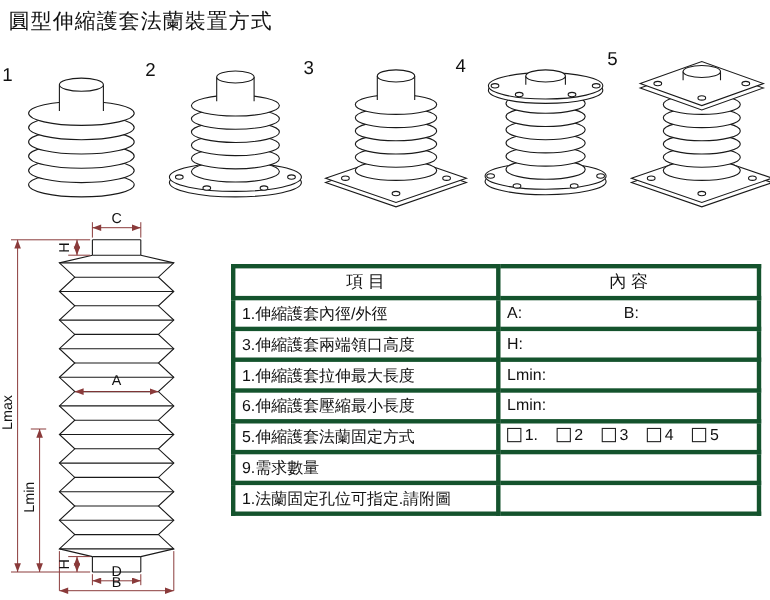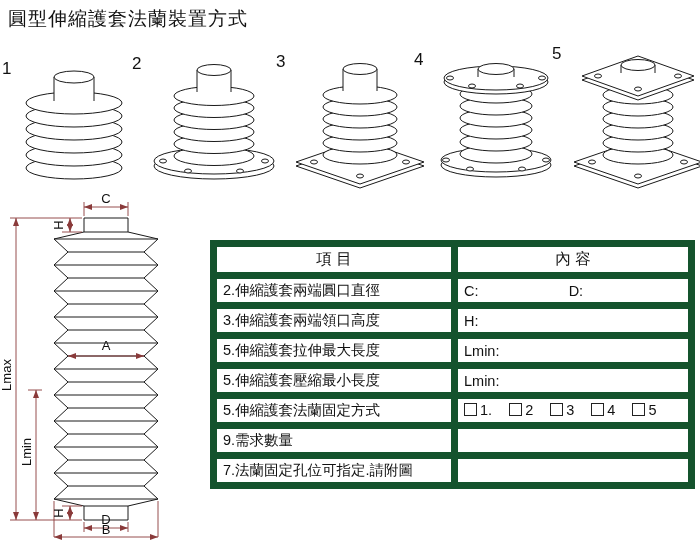--- a/index.html
+++ b/index.html
@@ -12,21 +12,21 @@
   svg { display:block; }
   .part ellipse, .part rect, .part polygon { fill:#fff; stroke:#1a1a1a; stroke-width:1; }
   .part .blank { stroke:none; }
   .pline { fill:none; stroke:#1a1a1a; stroke-width:1; }
   .hole { fill:#fff; stroke:#1a1a1a; stroke-width:0.8; }
   .dim { stroke:#8a3a3a; stroke-width:0.9; fill:none; }
   .dimtext { font-size:13px; fill:#111; text-anchor:middle; font-family:"Liberation Sans", sans-serif; }
   .dimwrap { position:absolute; left:2px; top:190px; }
   .table-wrap { position:absolute; left:210px; top:240px; }
   table { border-collapse:collapse; font-size:14.5px; table-layout:fixed; }
-  th, td { border:7px solid #14532d; height:28px; padding:2px 6px; vertical-align:middle; }
+  th, td { border:4px solid #14532d; height:28px; padding:2px 6px; vertical-align:middle; }
   th { font-weight:400; text-align:center; font-size:15.5px; }
   .col-item { width:241px; }
   .col-content { width:237px; }
   td.item { text-align:left; white-space:nowrap; overflow:hidden; }
   td.content .a { display:inline-block; width:48%; }
   td.content .b { display:inline-block; }
   .opt { display:inline-flex; align-items:center; margin-right:13px; }
   .cb { display:inline-block; width:13px; height:13px; border:1px solid #222; background:#fff; margin-right:3px; }
 </style>
 </head>
@@ -199,39 +199,39 @@
       <colgroup>
           <col class="col-item">
           <col class="col-content">
         </colgroup>
       <tbody>
           <tr>
         <th>項 目</th>
         <th>內 容</th>
       </tr>
       <tr>
-        <td class="item">2.伸縮護套兩端圓口直徑</td>
-        <td class="content">
-          <span class="a">C:</span><span class="b">D:</span>
+        <td class="item">1.伸縮護套內徑/外徑</td>
+        <td class="content">
+          <span class="a">A:</span><span class="b">B:</span>
         </td>
       </tr>
       <tr>
         <td class="item">3.伸縮護套兩端領口高度</td>
         <td class="content">
           <span class="a">H:</span>
         </td>
       </tr>
       <tr>
-        <td class="item">5.伸縮護套拉伸最大長度</td>
+        <td class="item">1.伸縮護套拉伸最大長度</td>
         <td class="content">
           <span class="a">Lmin:</span>
         </td>
       </tr>
       <tr>
-        <td class="item">5.伸縮護套壓縮最小長度</td>
+        <td class="item">6.伸縮護套壓縮最小長度</td>
         <td class="content">
           <span class="a">Lmin:</span>
         </td>
       </tr>
       <tr>
         <td class="item">5.伸縮護套法蘭固定方式</td>
         <td class="content">
           <span class="opt">
                 <span class="cb"></span>
                 <span>1.</span>
@@ -252,20 +252,20 @@
                 <span class="cb"></span>
                 <span>5</span>
               </span>
         </td>
       </tr>
       <tr>
         <td class="item">9.需求數量</td>
         <td class="content"></td>
       </tr>
       <tr>
-        <td class="item">7.法蘭固定孔位可指定.請附圖</td>
+        <td class="item">1.法蘭固定孔位可指定.請附圖</td>
         <td class="content"></td>
       </tr>
     </tbody>
       </table>
   </div>
 
 </div>
 
 </body></html>

